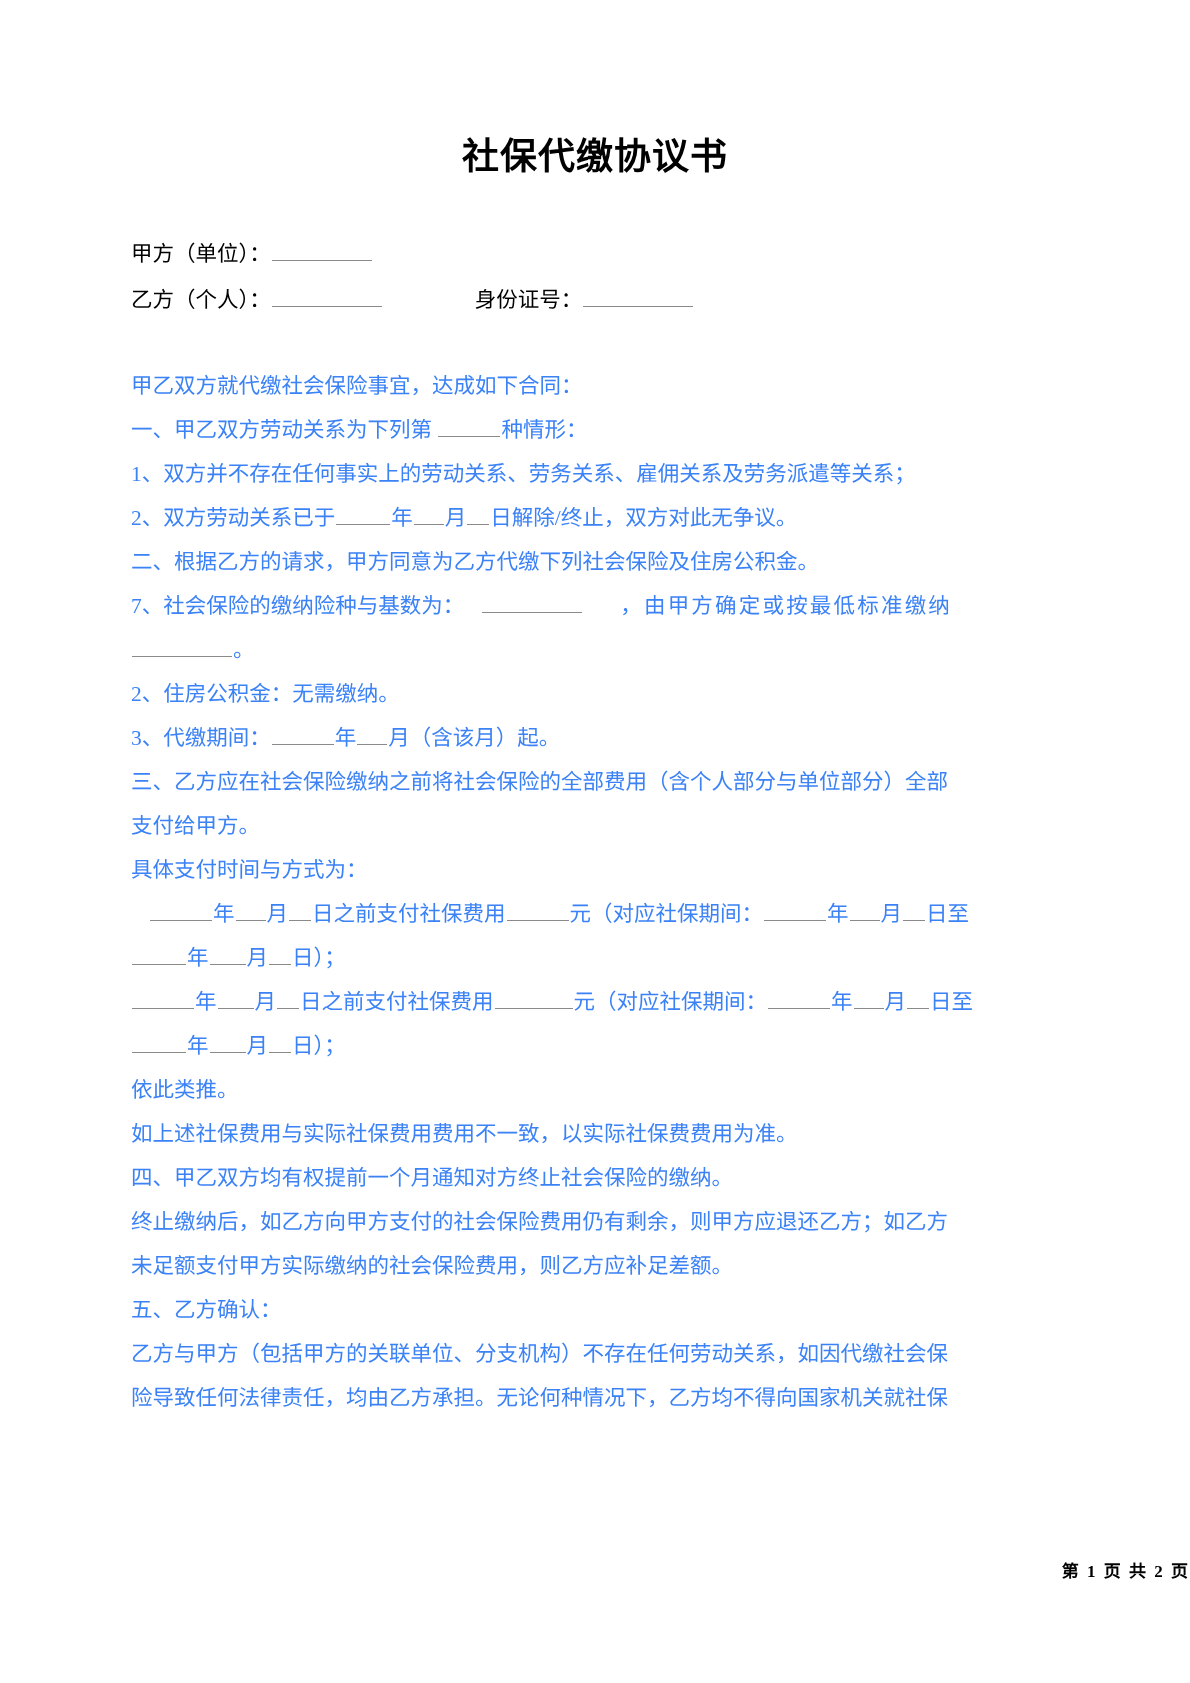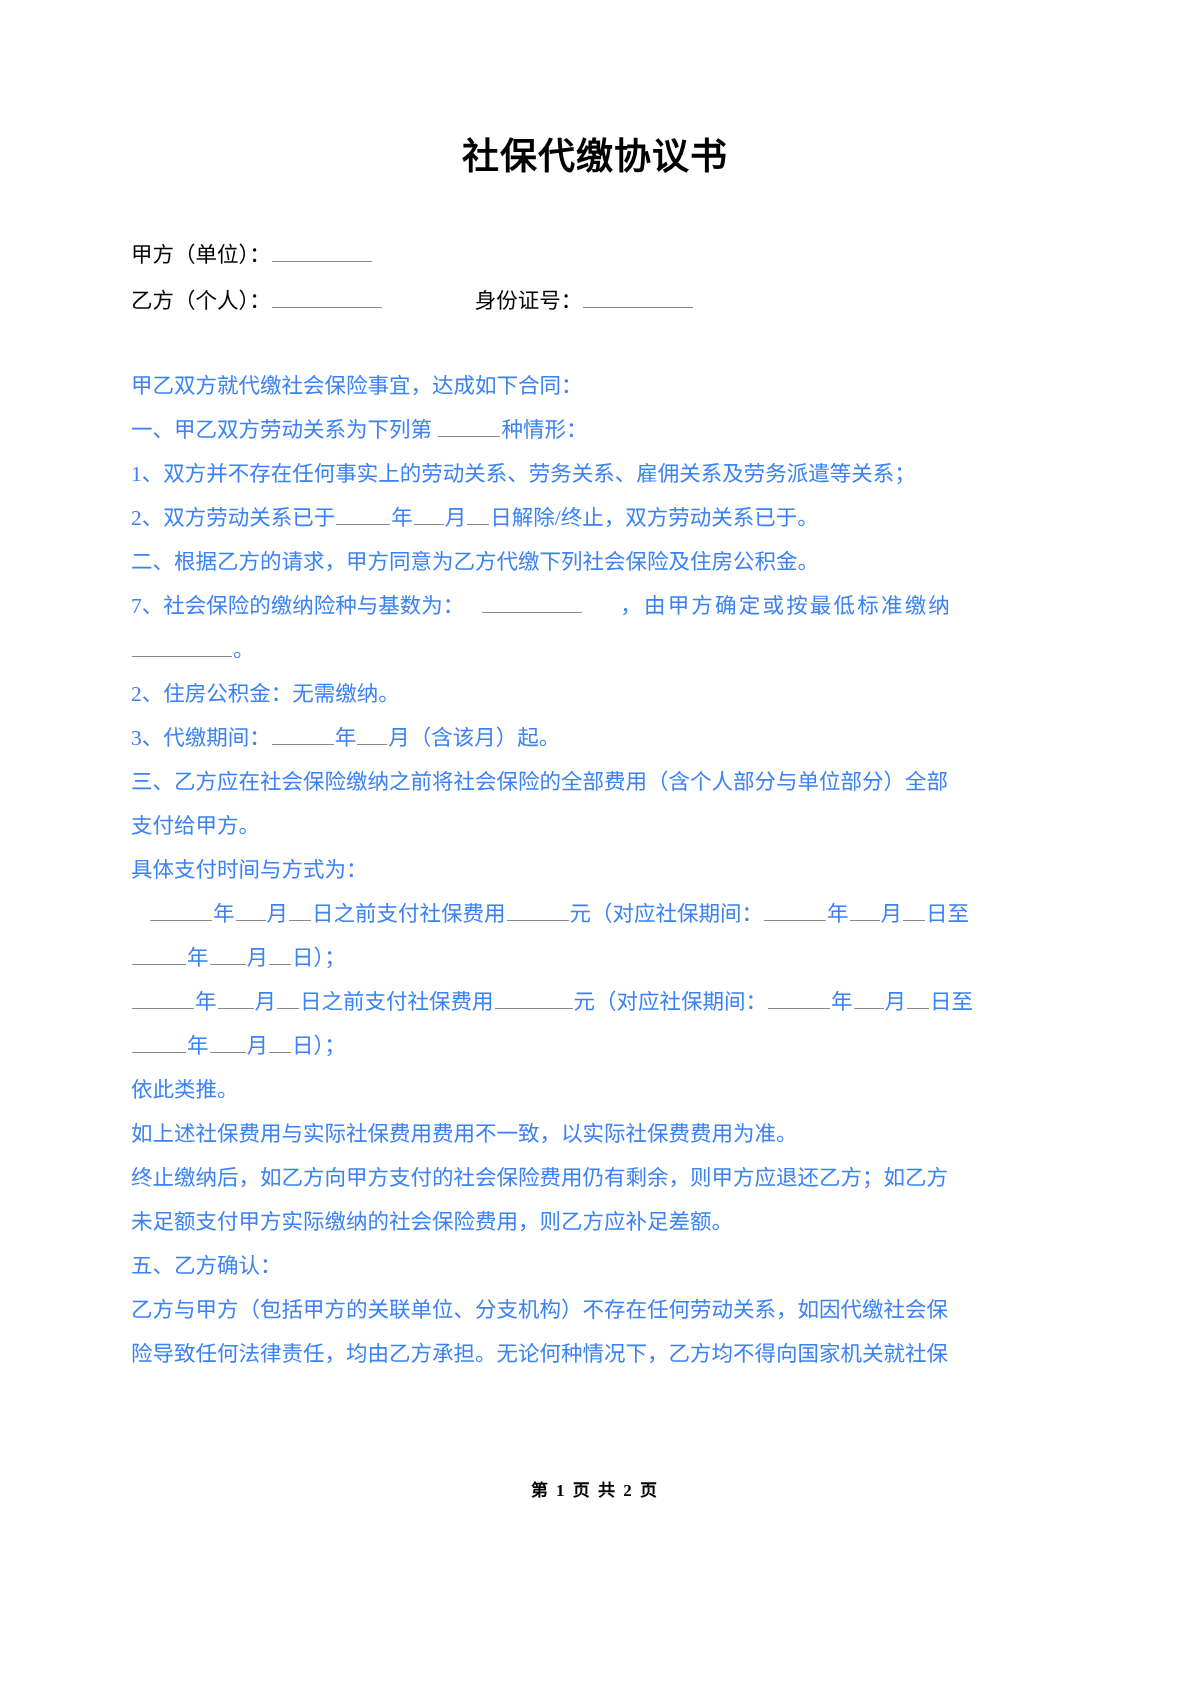--- a/index.html
+++ b/index.html
@@ -55,20 +55,21 @@
     color: #3b82f6;
     font-family: "Liberation Serif", "DejaVu Serif", serif;
   }
   .sp-lg { height: 40px; }
 
   
   .party-row {
     font-size: 21.5px;
     line-height: 46px;
     white-space: pre;
+    font-family: Liberation Mono, monospace;
   }
   .party-row .gap {
     display: inline-block;
     width: 92px;
   }
 
   
   .blank {
     display: inline-block;
     border-bottom: 1.5px solid #8a8a8a;
@@ -93,23 +94,23 @@
     letter-spacing: 2.2px;
     margin-left: 37px;
   }
 
   .indent1 { padding-left: 18px; }
 
   
   .footer {
     position: absolute;
     left: 0;
-    top: 1476px;
+    top: 1557px;
     width: 1190px;
-    text-align: center;
+    text-align: right;
     font-size: 17px;
     font-weight: bold;
     letter-spacing: 2px;
     font-family: "Liberation Serif", "DejaVu Serif", serif;
   }
 </style>
 </head>
 <body>
 
 <div class="page">
@@ -123,21 +124,21 @@
     <div class="party-row"><span>乙方（个人）：</span><span class="blank w110"></span><span class="gap"></span><span>身份证号：</span><span class="blank w110"></span></div>
 
     <div class="sp-lg"></div>
 
     <div class="line">甲乙双方就代缴社会保险事宜，达成如下合同：</div>
 
     <div class="line"><span>一、甲乙双方劳动关系为下列第 </span><span class="blank w62"></span><span>种情形：</span></div>
 
     <div class="line">1、双方并不存在任何事实上的劳动关系、劳务关系、雇佣关系及劳务派遣等关系；</div>
 
-    <div class="line"><span>2、双方劳动关系已于</span><span class="blank w54"></span><span>年</span><span class="blank w30"></span><span>月</span><span class="blank w22"></span><span>日解除/终止，双方劳动关系已于。</span></div>
+    <div class="line"><span>2、双方劳动关系已于</span><span class="blank w54"></span><span>年</span><span class="blank w30"></span><span>月</span><span class="blank w22"></span><span>日解除/终止，双方对此无争议。</span></div>
 
     <div class="line">二、根据乙方的请求，甲方同意为乙方代缴下列社会保险及住房公积金。</div>
 
     <div class="line"><span>7、社会保险的缴纳险种与基数为：</span><span class="blank w100" style="margin-left:18px;"></span><span class="sans wide">，由甲方确定或按最低标准缴纳</span></div>
 
     <div class="line"><span class="blank w100"></span><span>。</span></div>
 
     <div class="line">2、住房公积金：无需缴纳。</div>
 
     <div class="line"><span>3、代缴期间：</span><span class="blank w62"></span><span>年</span><span class="blank w30"></span><span>月（含该月）起。</span></div>
@@ -152,20 +153,21 @@
     <div class="line"><span class="blank w54"></span><span>年</span><span class="blank w36"></span><span>月</span><span class="blank w22"></span><span>日）；</span></div>
 
     <div class="line"><span class="blank w62"></span><span>年</span><span class="blank w36"></span><span>月</span><span class="blank w22"></span><span>日之前支付社保费用</span><span class="blank w78"></span><span>元（对应社保期间：</span><span class="blank w62"></span><span>年</span><span class="blank w30"></span><span>月</span><span class="blank w22"></span><span>日至</span></div>
 
     <div class="line"><span class="blank w54"></span><span>年</span><span class="blank w36"></span><span>月</span><span class="blank w22"></span><span>日）；</span></div>
 
     <div class="line">依此类推。</div>
 
     <div class="line">如上述社保费用与实际社保费用费用不一致，以实际社保费费用为准。</div>
 
+    <div class="line">四、甲乙双方均有权提前一个月通知对方终止社会保险的缴纳。</div>
     <div class="line">终止缴纳后，如乙方向甲方支付的社会保险费用仍有剩余，则甲方应退还乙方；如乙方</div>
     <div class="line">未足额支付甲方实际缴纳的社会保险费用，则乙方应补足差额。</div>
 
     <div class="line">五、乙方确认：</div>
     <div class="line">乙方与甲方（包括甲方的关联单位、分支机构）不存在任何劳动关系，如因代缴社会保</div>
     <div class="line">险导致任何法律责任，均由乙方承担。无论何种情况下，乙方均不得向国家机关就社保</div>
 
   </div>
 
   <div class="footer">第 1 页 共 2 页</div>

